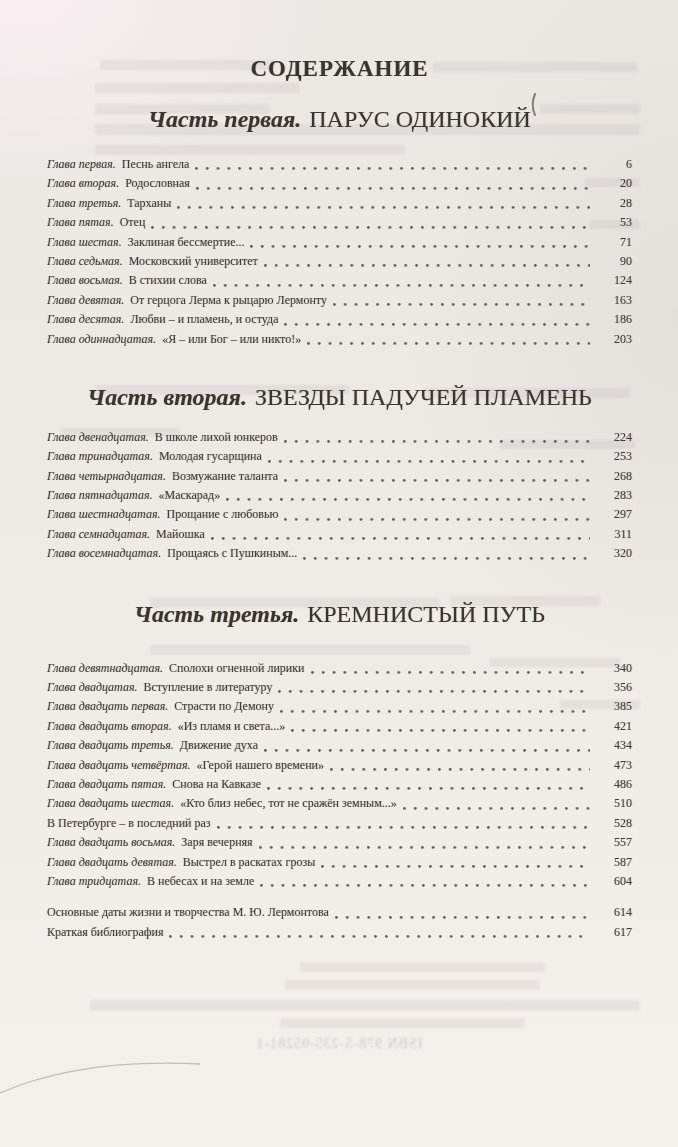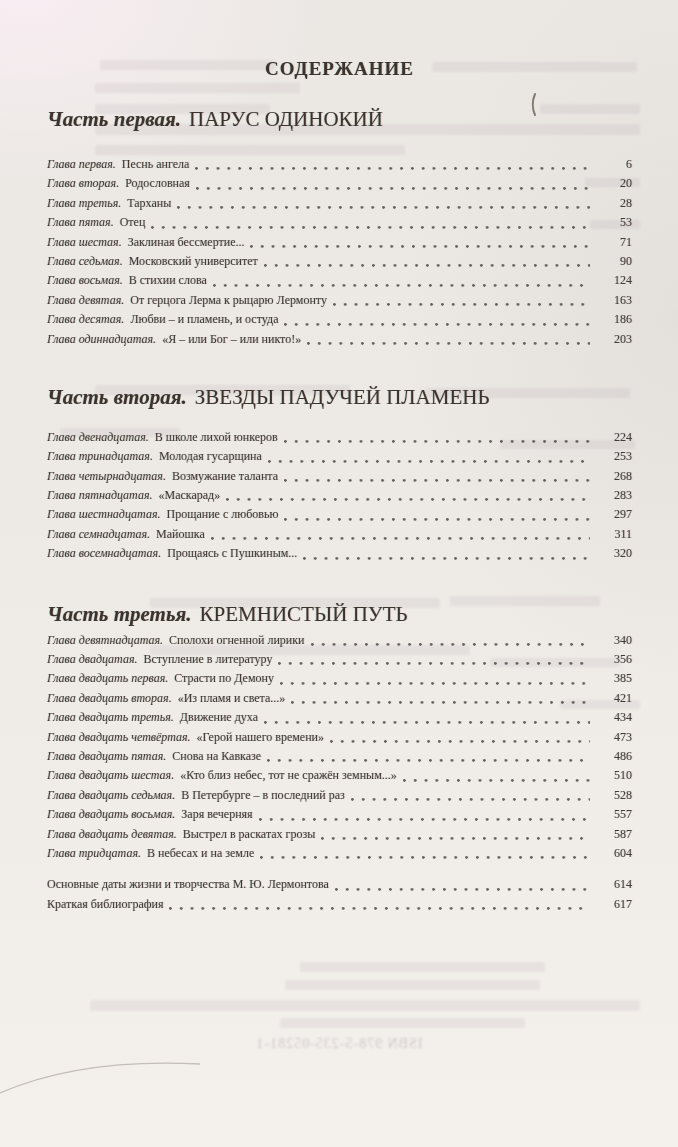--- a/index.html
+++ b/index.html
@@ -7,27 +7,27 @@
     position:relative;width:678px;height:1147px;overflow:hidden;
     font-family:"Liberation Serif","DejaVu Serif",serif;
     color:#423c36;
     text-shadow:0.7px 0 0 rgba(178,72,56,.22), -0.7px 0 0 rgba(32,142,150,.20);
     background:
       radial-gradient(ellipse 420px 260px at 4% 0%, rgba(250,238,244,.9), rgba(250,238,244,0) 70%),
       radial-gradient(ellipse 380px 520px at 100% 28%, rgba(213,209,205,.38), rgba(213,209,205,0) 72%),
       linear-gradient(180deg,#ebe8e4 0%,#edeae6 42%,#f1eeea 78%,#f4f1ed 100%);
   }
   .content{position:absolute;left:47px;top:0;width:585px;}
-  .toc-title{margin:57px 0 0;text-align:center;font-size:19px;line-height:24px;
+  .toc-title{margin:57px 0 0;text-align:center;font-size:23px;line-height:24px;
     font-weight:bold;letter-spacing:1px;color:#3a342d;}
-  .part-heading{font-size:21px;line-height:22px;color:#3a342d;white-space:nowrap;}
+  .part-heading{text-align:center;font-size:24px;line-height:22px;color:#3a342d;white-space:nowrap;}
   .part-label{font-weight:bold;font-style:italic;margin-right:8px;}
   .ph1{margin-top:27px;margin-bottom:25px;}
   .ph2{margin-top:37px;margin-bottom:20px;}
-  .ph3{margin-top:39px;margin-bottom:6px;}
+  .ph3{margin-top:39px;margin-bottom:34px;}
   .row{display:flex;align-items:baseline;height:19.4px;line-height:19.4px;
     font-size:12px;white-space:nowrap;}
   .pre{font-style:italic;margin-right:6px;flex:0 0 auto;}
   .ttl{flex:0 0 auto;text-align:right;}
   .dots{flex:1 1 8px;min-width:8px;align-self:stretch;margin:0 8px 0 6px;
     background-image:radial-gradient(circle at 1.4px 1.4px, rgba(66,60,52,.78) 1.05px, rgba(66,60,52,0) 1.65px);
     background-size:10.8px 3px;background-repeat:repeat-x;
     background-position:left calc(100% - 4px);}
   .num{min-width:34px;text-align:right;flex:0 0 auto;}
   .extras{margin-top:12px;}
@@ -265,21 +265,20 @@
         </div>
 
         <div class="row">
           <span class="pre">Глава двадцать шестая.</span>
           <span class="ttl">«Кто близ небес, тот не сражён земным...»</span>
           <span class="dots"></span>
           <span class="num">510</span>
         </div>
 
         <div class="row">
-          <span class="pre">Глава двадцать седьмая.</span>
           <span class="ttl">В Петербурге – в последний раз</span>
           <span class="dots"></span>
           <span class="num">528</span>
         </div>
 
         <div class="row">
           <span class="pre">Глава двадцать восьмая.</span>
           <span class="ttl">Заря вечерняя</span>
           <span class="dots"></span>
           <span class="num">557</span>

